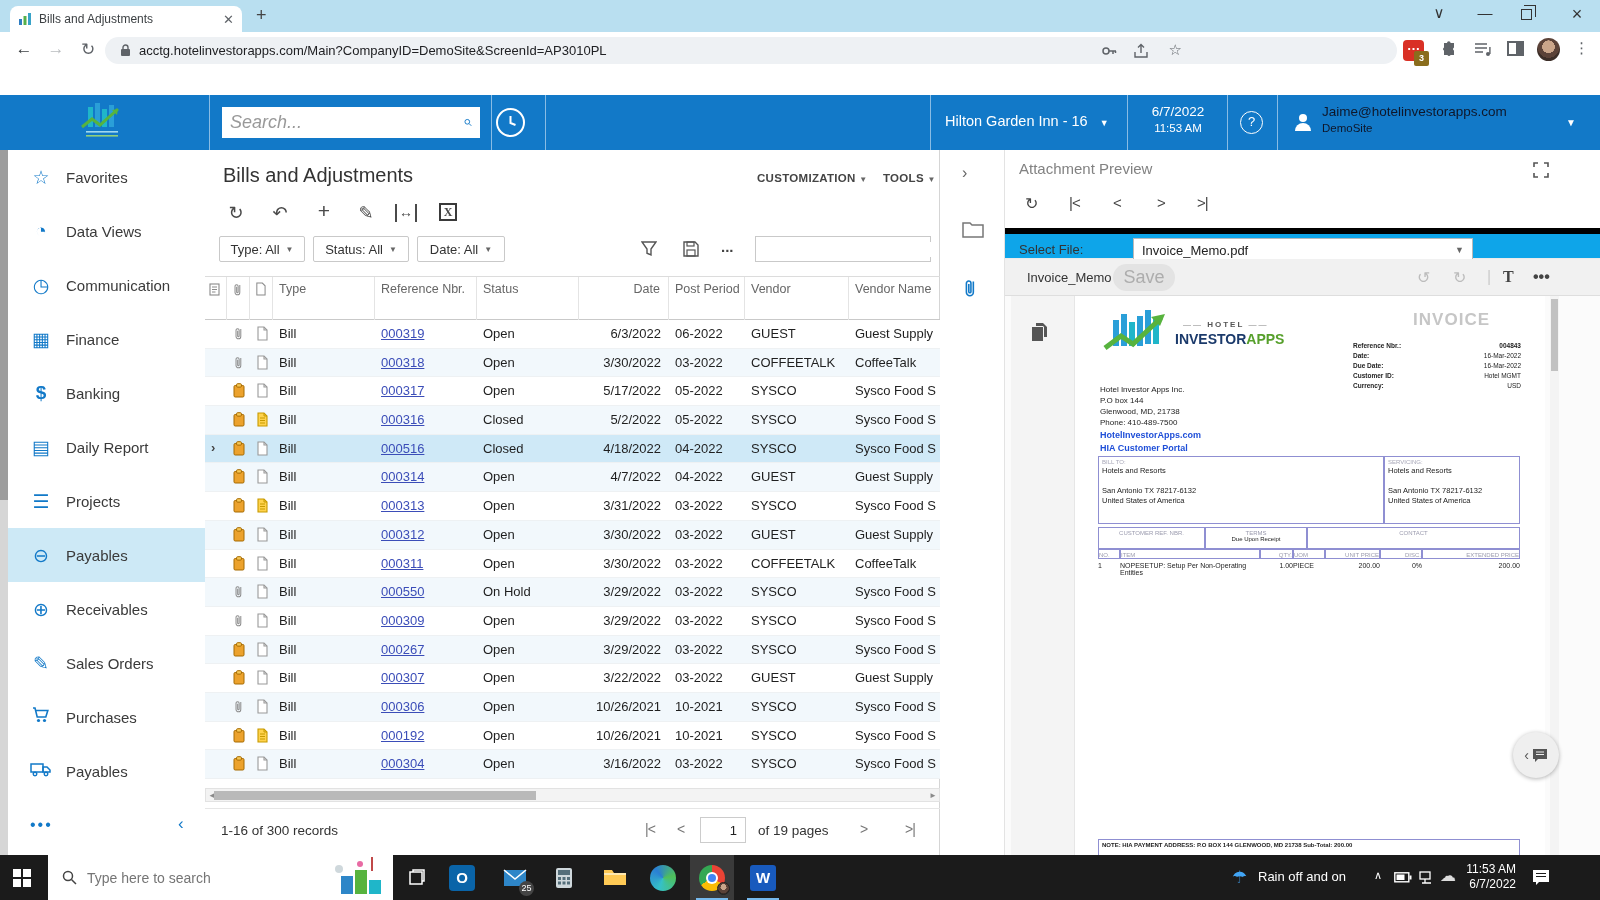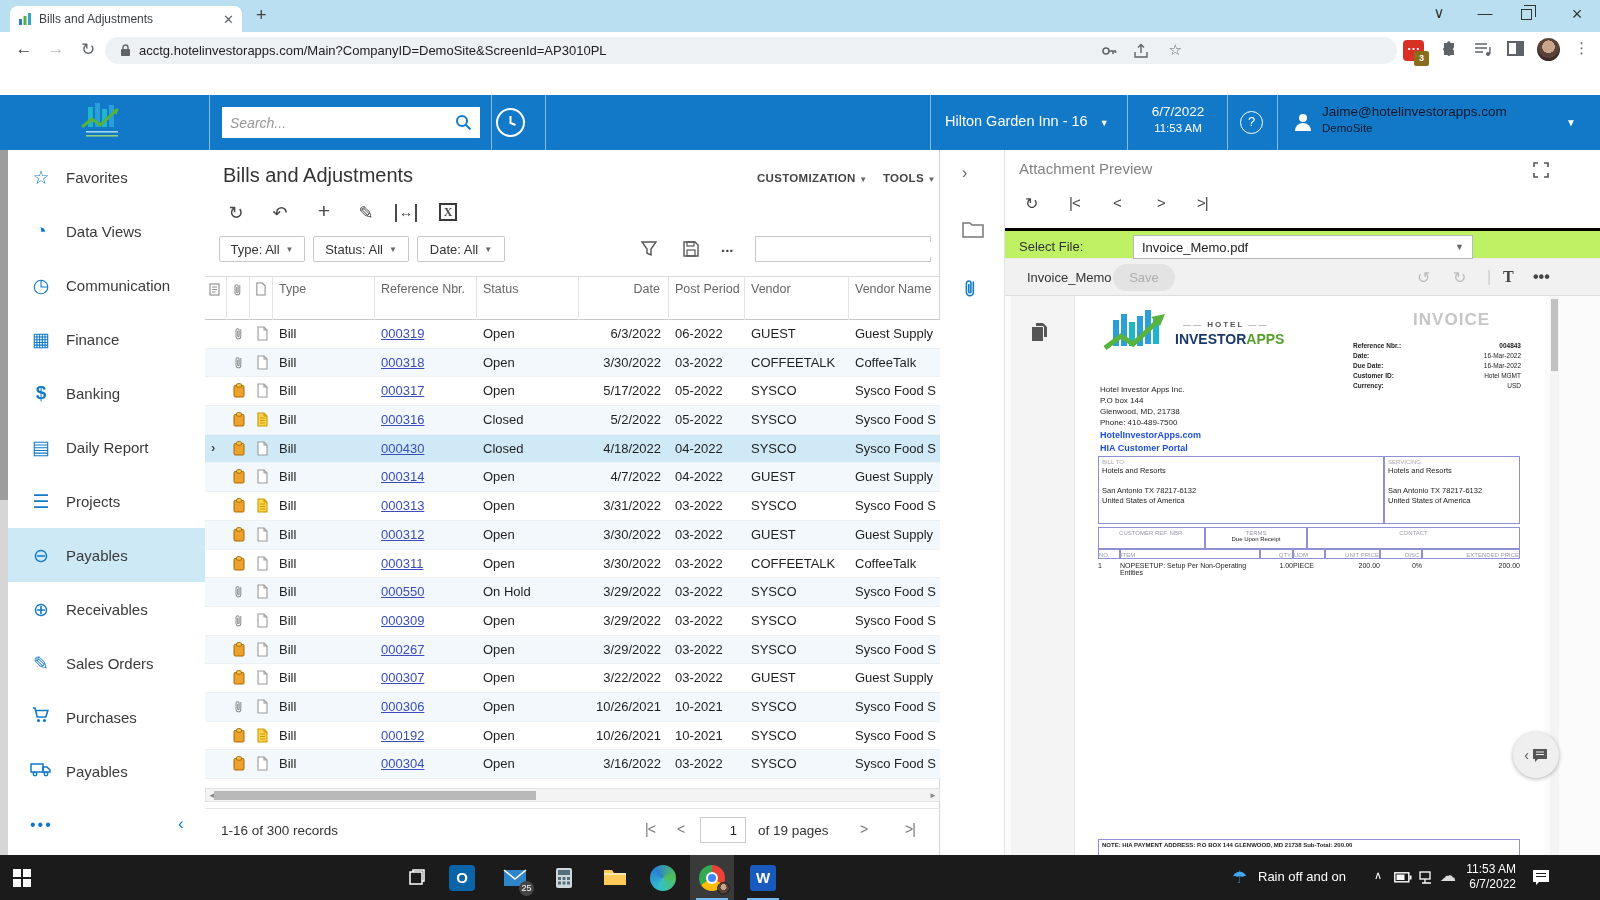--- a/index.html
+++ b/index.html
@@ -19,21 +19,21 @@
 .omnibox{position:absolute;left:105px;top:5px;width:1292px;height:27px;background:#eef1f4;border-radius:14px;display:flex;align-items:center}
 .url{font-size:13px;color:#202124;margin-left:34px}
 .bookmarks{position:absolute;left:0;top:68px;width:1600px;height:27px;background:#fff;border-bottom:1px solid #e6e6e6}
 .bm{position:absolute;top:5px;display:flex;align-items:center;font-size:12px;color:#3c4043}
 .folder{width:13px;height:10px;background:#f3cd4e;border-radius:1px;position:relative;margin-right:6px}
 .folder::before{content:"";position:absolute;left:0;top:-2px;width:6px;height:2px;background:#f3cd4e;border-radius:1px 1px 0 0}
 
 .appheader{position:absolute;left:0;top:95px;width:1600px;height:55px;background:#1279c8}
 .hdr-sep{position:absolute;top:0;width:1px;height:55px;background:rgba(255,255,255,.5)}
 .searchpill{position:absolute;left:222px;top:12px;width:258px;height:31px;background:#fff;display:flex;align-items:center;padding:0 8px}
-.searchpill input{border:none;outline:none;flex:1;font-size:14px;font-style:italic;color:#7f1d1d;font-family:"Liberation Sans",sans-serif}
+.searchpill input{border:none;outline:none;flex:1;font-size:18px;font-style:italic;color:#7f1d1d;font-family:"Liberation Sans",sans-serif}
 .searchpill input::placeholder{color:#999;font-style:italic}
 .clockbtn{position:absolute;left:496px;top:13px;width:29px;height:29px;border:2px solid #fff;border-radius:50%}
 .helpbtn{position:absolute;left:1240px;top:16px;width:23px;height:23px;border:1.6px solid #fff;border-radius:50%;color:#fff;font-size:13px;text-align:center;line-height:20px}
 
 .sidebar{position:absolute;left:0;top:150px;width:205px;height:705px;background:#fff}
 .sb-scroll{position:absolute;left:0;top:0;width:8px;height:705px;background:#d6d6d6}
 .sb-thumb{position:absolute;left:0;top:0;width:8px;height:350px;background:#9d9d9d}
 .sb-item{position:absolute;left:8px;width:197px;height:54px;display:flex;align-items:center;cursor:pointer}
 .sb-item.sel{background:#cde9f6}
 .sb-ico{width:26px;margin-left:20px;text-align:center}
@@ -69,27 +69,27 @@
 .pgic{position:absolute;top:12px;font-size:14px;color:#777;letter-spacing:-1px}
 .pagebox{position:absolute;left:495px;top:8px;width:46px;height:26px;border:1px solid #ccc;font-size:13px;color:#222;text-align:right;padding:5px 8px 0 0}
 .pagesof{position:absolute;left:553px;top:14px;font-size:13.5px;color:#333}
 
 .sidetabs{position:absolute;left:940px;top:150px;width:65px;height:705px;background:#fff;border-right:1px solid #e3e3e3}
 .st-ic{position:absolute;left:22px;color:#666}
 
 .attach{position:absolute;left:1005px;top:150px;width:595px;height:705px;background:#fff}
 .at-title{position:absolute;left:14px;top:10px;font-size:15px;color:#828282}
 .at-nav{position:absolute;top:44px;font-size:15px;color:#444;letter-spacing:-1px}
-.selrow{position:absolute;left:0;top:78px;width:595px;height:31px;background:#bef264;border-top:3px solid #000000;border-bottom:1px solid #ebebeb}
+.selrow{position:absolute;left:0;top:78px;width:595px;height:31px;background:#0ea5e9;border-top:6px solid #000000;border-bottom:1px solid #ebebeb}
 .sel-label{position:absolute;left:14px;top:8px;font-size:13px;color:#333}
 .dropdown{position:absolute;left:128px;top:4px;width:340px;height:24px;background:#fff;border:1px solid #b9b9b9;font-size:13px;color:#222;padding:4px 20px 0 8px}
 .dd-caret{position:absolute;right:8px;top:6px;font-size:9px;color:#666}
 .pdfbar{position:absolute;left:0;top:109px;width:595px;height:37px;background:#f1f1f1;border-bottom:1px solid #dedede}
 .doc-name{position:absolute;left:22px;top:11px;font-size:13px;color:#333}
-.savebtn{position:absolute;left:108px;top:5px;width:62px;height:27px;border-radius:14px;background:#e3e3e3;color:#adadad;font-size:13px;text-align:center;line-height:27px}
+.savebtn{position:absolute;left:108px;top:5px;width:62px;height:27px;border-radius:14px;background:#e3e3e3;color:#adadad;font-size:18px;text-align:center;line-height:27px}
 .pdf-ic{position:absolute;top:9px;font-size:16px}
 .viewer{position:absolute;left:0;top:146px;width:595px;height:559px;background:#fbfbfb}
 .thumbstrip{position:absolute;left:6px;top:0;width:64px;height:559px;background:#f4f4f4;border-right:1px solid #e6e6e6}
 .page{position:absolute;left:70px;top:0;width:470px;height:559px;background:#fff;overflow:hidden}
 .vscroll{position:absolute;left:545px;top:0;width:9px;height:559px;background:#f4f4f4}
 .vthumb{position:absolute;left:1px;top:3px;width:7px;height:72px;background:#c1c1c1}
 .floatbtn{position:absolute;left:508px;top:436px;width:46px;height:46px;border-radius:50%;background:#efefef;box-shadow:0 1px 4px rgba(0,0,0,.3);display:flex;align-items:center;justify-content:center;gap:3px;color:#555}
 
 .inv{position:absolute;font-family:"Liberation Sans",sans-serif}
 .inv-title{position:absolute;left:300px;top:14px;width:115px;text-align:right;font-size:17px;font-weight:bold;color:#c6c6c6;letter-spacing:1px}
@@ -424,21 +424,21 @@
           <span class="td c-sel" style="padding-top:5px;font-weight:bold;color:#444">›</span>
           <span class="td c-att" style="padding-top:6px"><svg width="12" height="15" viewBox="0 0 12 15">
               <rect x="1" y="2.5" width="10" height="11.5" rx="1.2" fill="#eca22d" stroke="#a66a00"></rect>
               <rect x="3.6" y="0.7" width="4.8" height="3.4" rx="1" fill="#f8c957" stroke="#a66a00"></rect>
             </svg></span>
           <span class="td c-doc" style="padding-top:6px"><svg width="12" height="15" viewBox="0 0 12 15">
               <path d="M2 1h6l3 3v10H2z" fill="#fff" stroke="#9a9a9a" stroke-width="1.1"></path>
               <path d="M8 1v3h3" fill="none" stroke="#9a9a9a" stroke-width="1.1"></path>
             </svg></span>
           <span class="td c-type">Bill</span>
-          <span class="td c-ref"><span class="reflink">000430</span></span>
+          <span class="td c-ref"><span class="reflink">000516</span></span>
           <span class="td c-status">Closed</span>
           <span class="td c-date">4/18/2022</span>
           <span class="td c-period">04-2022</span>
           <span class="td c-vendor">SYSCO</span>
           <span class="td c-vname">Sysco Food S</span>
         </div>
         <div class="t-row alt">
           <span class="td c-sel" style="padding-top:5px;font-weight:bold;color:#444"></span>
           <span class="td c-att" style="padding-top:6px"><svg width="12" height="15" viewBox="0 0 12 15">
               <rect x="1" y="2.5" width="10" height="11.5" rx="1.2" fill="#eca22d" stroke="#a66a00"></rect>
@@ -799,20 +799,35 @@
 
   <div class="taskbar">
     <div class="tb-ic" style="left:0">
       <svg width="18" height="18" viewBox="0 0 18 18">
           <rect x="0" y="0" width="8" height="8" fill="#fff"></rect>
           <rect x="10" y="0" width="8" height="8" fill="#fff"></rect>
           <rect x="0" y="10" width="8" height="8" fill="#fff"></rect>
           <rect x="10" y="10" width="8" height="8" fill="#fff"></rect>
         </svg>
     </div>
+    <div class="tb-search">
+      <svg width="15" height="15" viewBox="0 0 15 15" style="margin-left:14px">
+          <circle cx="6" cy="6" r="4.5" fill="none" stroke="#444" stroke-width="1.5"></circle>
+          <path d="M9.5 9.5l4.5 4.5" stroke="#444" stroke-width="1.5"></path>
+        </svg>
+      <input placeholder="Type here to search" style="">
+      <span style="position:relative;width:70px;height:45px;display:inline-block">
+        <span style="position:absolute;right:40px;bottom:6px;width:12px;height:18px;background:#2e86c8"></span>
+        <span style="position:absolute;right:26px;bottom:6px;width:12px;height:24px;background:#57b33e"></span>
+        <span style="position:absolute;right:12px;bottom:6px;width:12px;height:14px;background:#1fb6c9"></span>
+        <span style="position:absolute;right:30px;top:6px;width:6px;height:6px;border-radius:50%;background:#e86ba4"></span>
+        <span style="position:absolute;right:50px;top:10px;width:8px;height:8px;border-radius:50%;background:#cfd8dc"></span>
+        <span style="position:absolute;right:20px;top:2px;width:2px;height:14px;background:#c04848"></span>
+      </span>
+    </div>
     <div class="tb-ic" style="left:394px">
         <svg width="18" height="18" viewBox="0 0 18 18">
           <rect x="3" y="3" width="12" height="12" fill="none" stroke="#fff" stroke-width="1.5"></rect>
           <path d="M6 3V1h11v11h-2" fill="none" stroke="#fff" stroke-width="1.5"></path>
         </svg>
       </div>
     <div class="tb-ic" style="left:440px">
         <span class="tile" style="background:#0a64a8;border-radius:4px">O</span>
       </div>
     <div class="tb-ic" style="left:493px">

